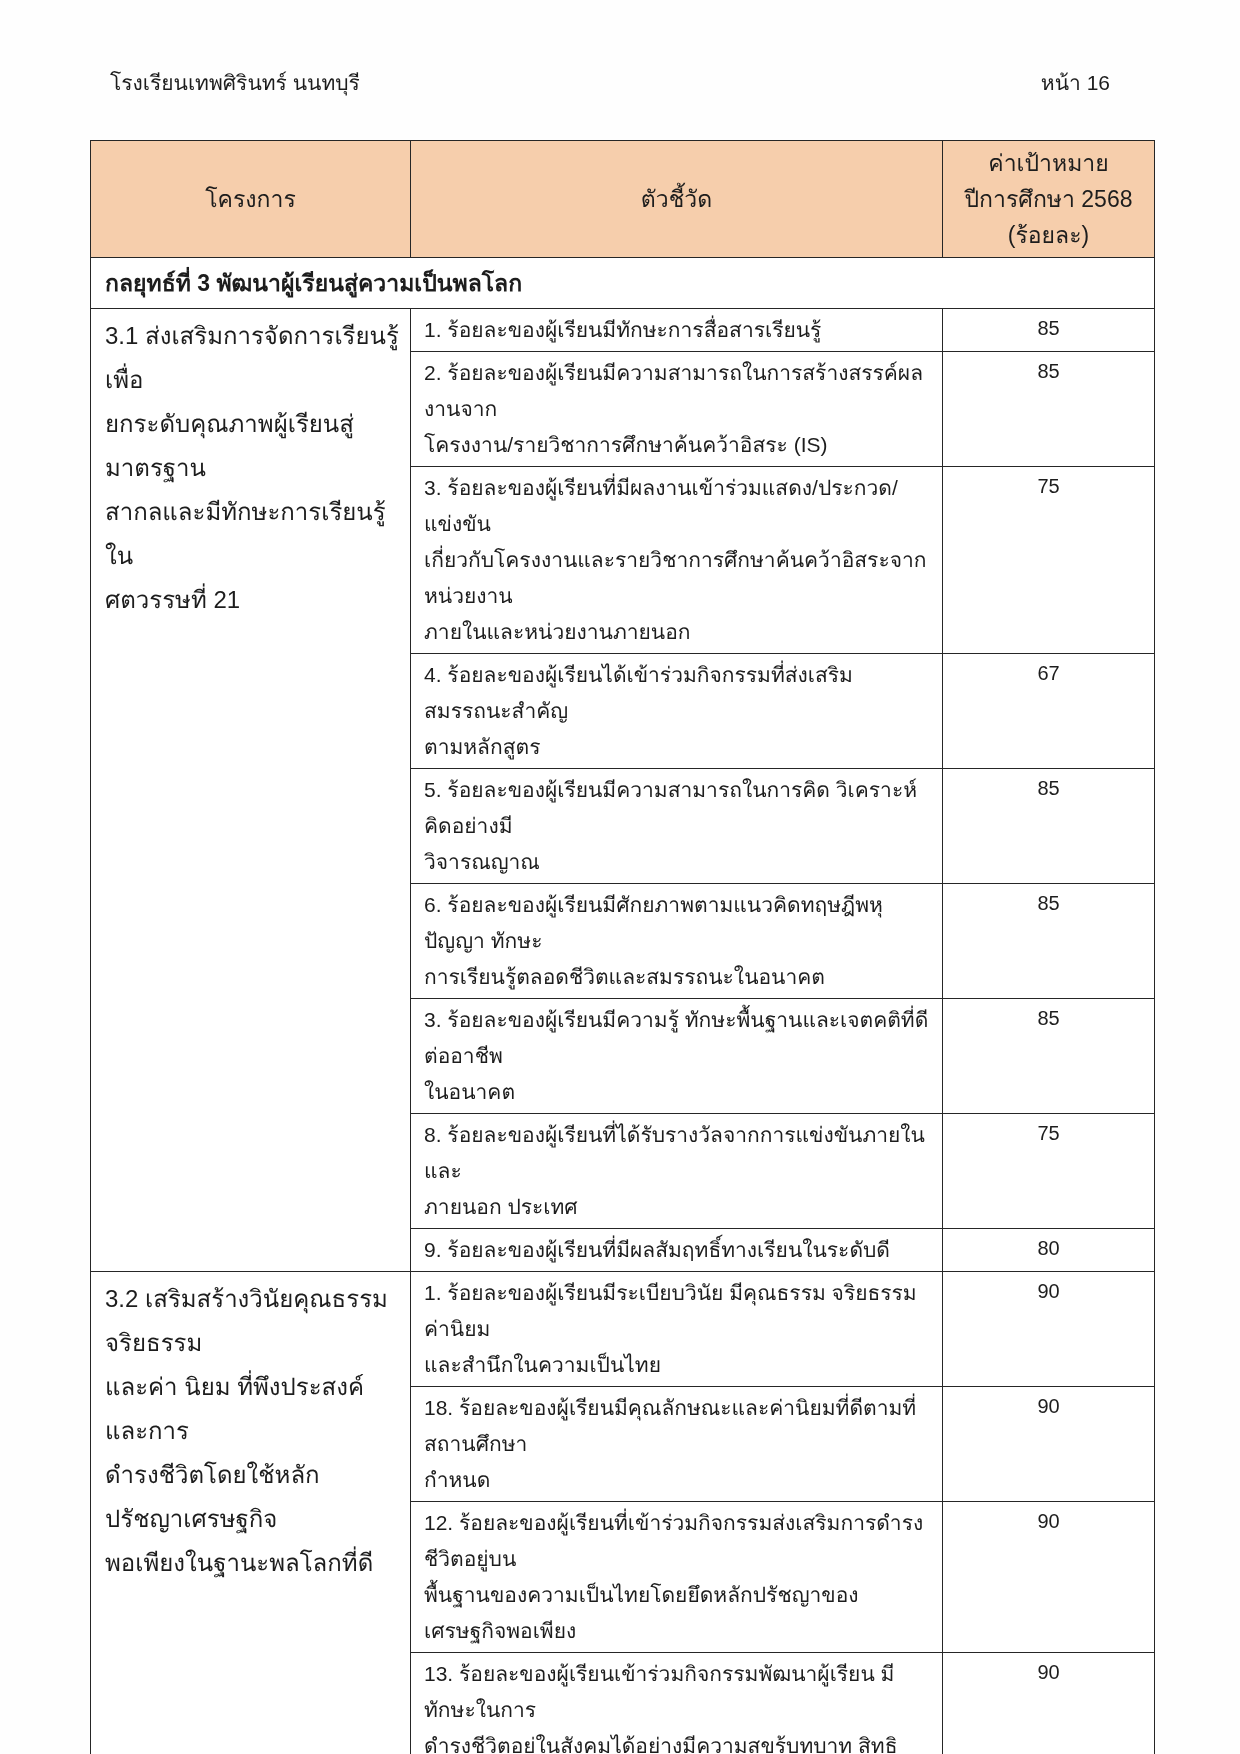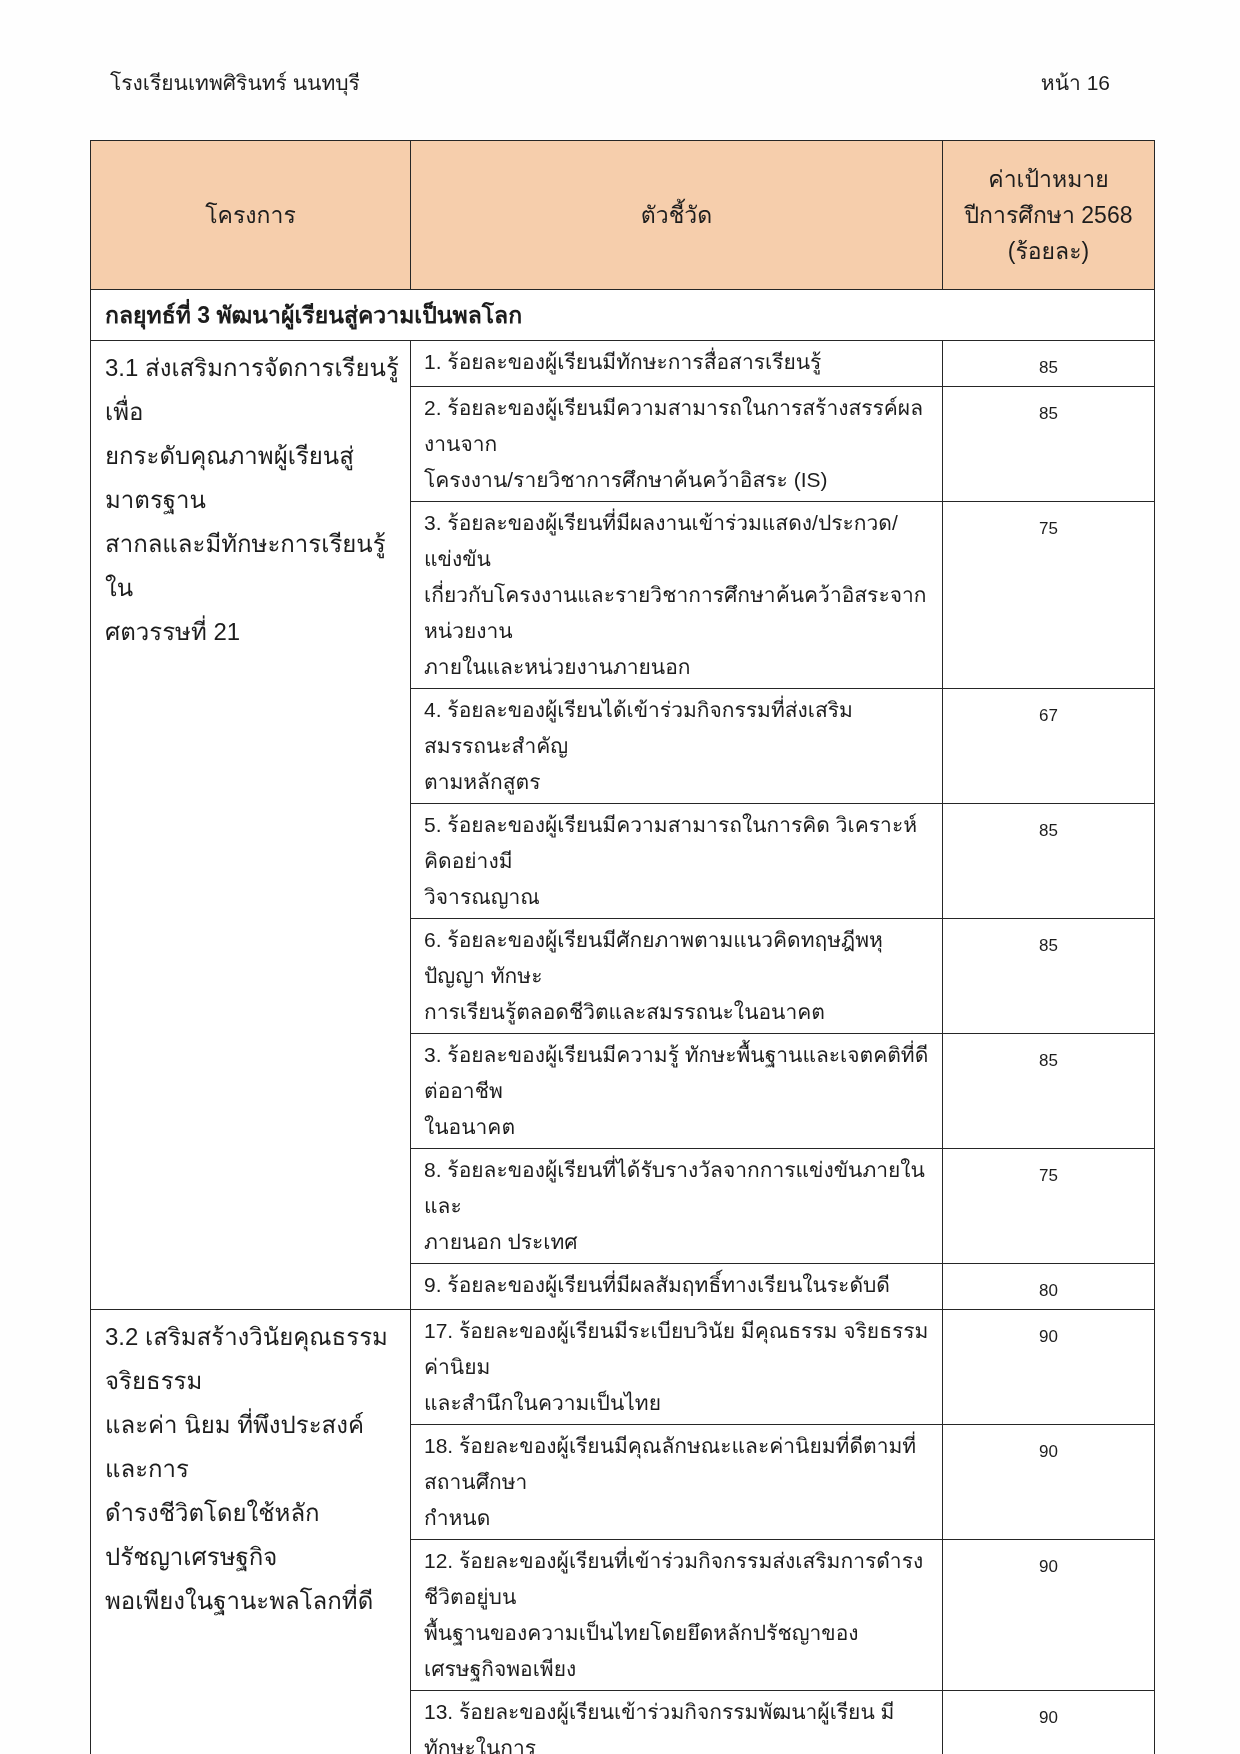--- a/index.html
+++ b/index.html
@@ -45,21 +45,21 @@
     border: 1.6px solid #262626;
     box-sizing: border-box;
   }
   thead th {
     font-weight: normal;
     font-size: 23px;
     height: 112px;
     vertical-align: middle;
     line-height: 36px;
     white-space: pre-line;
-    padding: 20px 6px;
+    padding: 4px 6px;
   }
   td.strategy {
     font-weight: bold;
     font-size: 23px;
     padding: 7px 10px 7px 14px;
     background: #fff;
   }
   td.project {
     font-size: 24px;
     line-height: 44px;
@@ -70,23 +70,23 @@
   }
   td.indicator {
     font-size: 21px;
     line-height: 36px;
     padding: 3px 10px 3px 13px;
     vertical-align: top;
     white-space: pre-line;
     background: #fff;
   }
   td.target {
-    font-size: 17px;
+    font-size: 20px;
     line-height: 34px;
-    padding-top: 10px;
+    padding-top: 2px;
     text-align: center;
     vertical-align: top;
     background: #fff;
   }
 </style>
 </head>
 <body>
 
 <div class="page">
 
@@ -161,21 +161,21 @@
           </tr>
           <tr>
             <td class="indicator">9. ร้อยละของผู้เรียนที่มีผลสัมฤทธิ์ทางเรียนในระดับดี</td>
             <td class="target">80</td>
           </tr>
           <tr>
             <td rowspan="4" class="project">3.2 เสริมสร้างวินัยคุณธรรม จริยธรรม
 และค่า นิยม ที่พึงประสงค์และการ
 ดำรงชีวิตโดยใช้หลัก ปรัชญาเศรษฐกิจ
 พอเพียงในฐานะพลโลกที่ดี</td>
-            <td class="indicator">17. ร้อยละของผู้เรียนมีระเบียบวินัย มีคุณธรรม จริยธรรม ค่านิยม
+            <td class="indicator">1. ร้อยละของผู้เรียนมีระเบียบวินัย มีคุณธรรม จริยธรรม ค่านิยม
 และสำนึกในความเป็นไทย</td>
             <td class="target">90</td>
           </tr>
           <tr>
             <td class="indicator">18. ร้อยละของผู้เรียนมีคุณลักษณะและค่านิยมที่ดีตามที่สถานศึกษา
 กำหนด</td>
             <td class="target">90</td>
           </tr>
           <tr>
             <td class="indicator">12. ร้อยละของผู้เรียนที่เข้าร่วมกิจกรรมส่งเสริมการดำรงชีวิตอยู่บน

